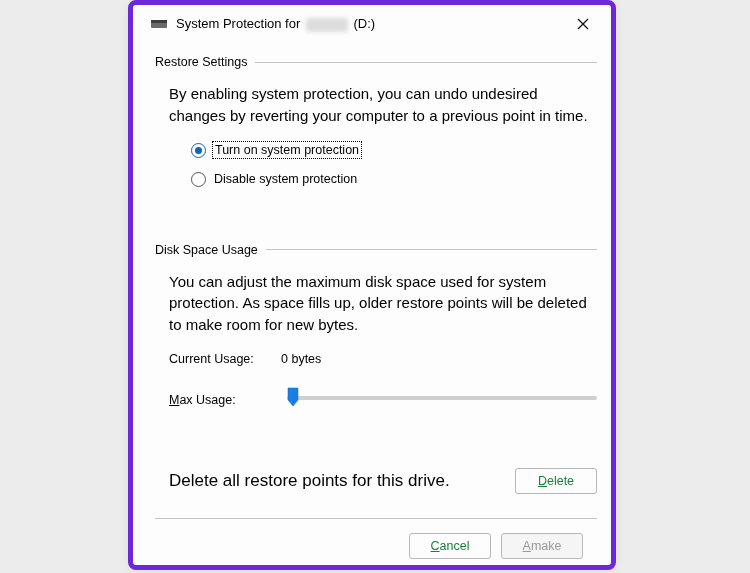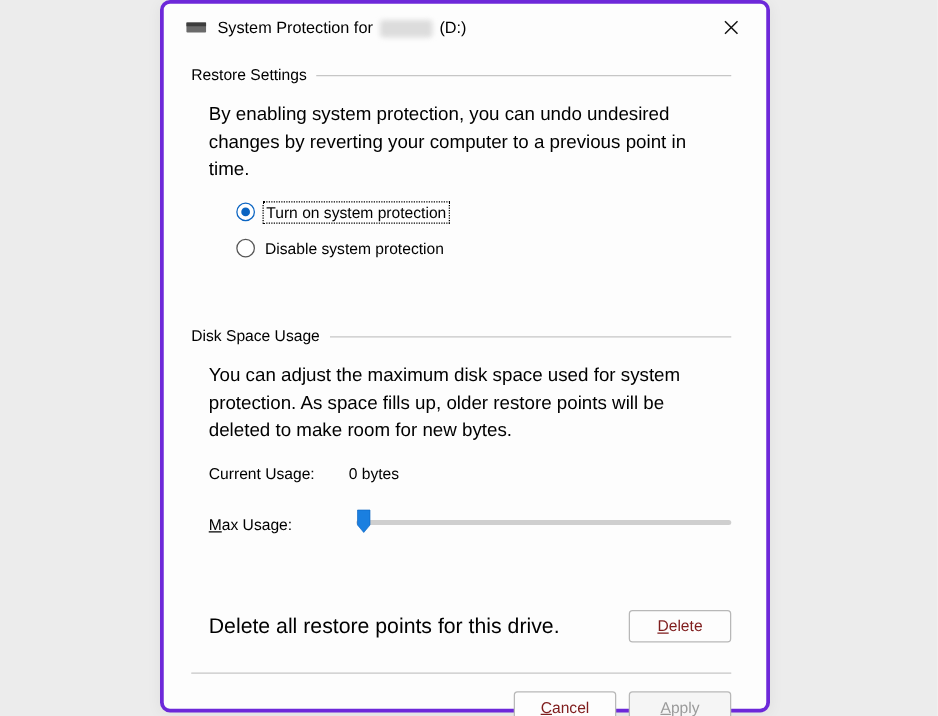--- a/index.html
+++ b/index.html
@@ -13,21 +13,21 @@
     color: #000;
     overflow: hidden;
   }
   .dialog {
     position: absolute;
     left: 128px;
     top: 0;
     width: 488px;
     height: 570px;
     background: #fdfdfd;
-    border: 3px solid #6d28d9;
+    border: 5px solid #6d28d9;
     border-radius: 8px;
     box-shadow: 0 2px 12px rgba(0,0,0,0.06);
     box-sizing: border-box;
   }
   .titlebar {
     display: flex;
     align-items: center;
     height: 38px;
     padding: 0 6px 0 18px;
   }
@@ -57,21 +57,21 @@
     margin-left: auto;
     width: 44px;
     height: 30px;
     display: flex;
     align-items: center;
     justify-content: center;
     border-radius: 4px;
     cursor: pointer;
   }
   .body {
-    padding: 2px 28px 0 22px;
+    padding: 2px 14px 0 22px;
   }
   .group-header {
     display: flex;
     align-items: center;
     margin-top: 10px;
     color: #000;
   }
   .group-header .gh-label {
     font-size: 12.5px;
     padding-right: 8px;
@@ -171,21 +171,21 @@
     font-size: 17px;
   }
   .btn {
     min-width: 82px;
     height: 26px;
     border: 1px solid #b8b8b8;
     background: #fdfdfd;
     border-radius: 3px;
     font-size: 12.5px;
     font-family: inherit;
-    color: #7f1d1d;
+    color: #15803d;
     cursor: pointer;
     padding: 0 10px;
   }
   .btn.primary {
     border: 1.5px solid #0a64c2;
   }
   .btn.disabled {
     color: #9b9b9b;
     background: #f5f5f5;
     cursor: default;
@@ -279,16 +279,16 @@
     <div class="delete-row">
       <span class="dt">Delete all restore points for this drive.</span>
       <button class="btn"><span class="underline-letter">D</span><span>elete</span></button>
     </div>
 
     <div class="sep-line small-sep"></div>
   </div>
 
   <div class="footer">
     <button class="btn"><span class="underline-letter">C</span><span>ancel</span></button>
-    <button class="btn disabled"><span class="underline-letter">A</span><span>pply</span></button>
+    <button class="btn disabled"><span class="underline-letter">A</span><span>make</span></button>
   </div>
 
 </div>
 
 </body></html>

